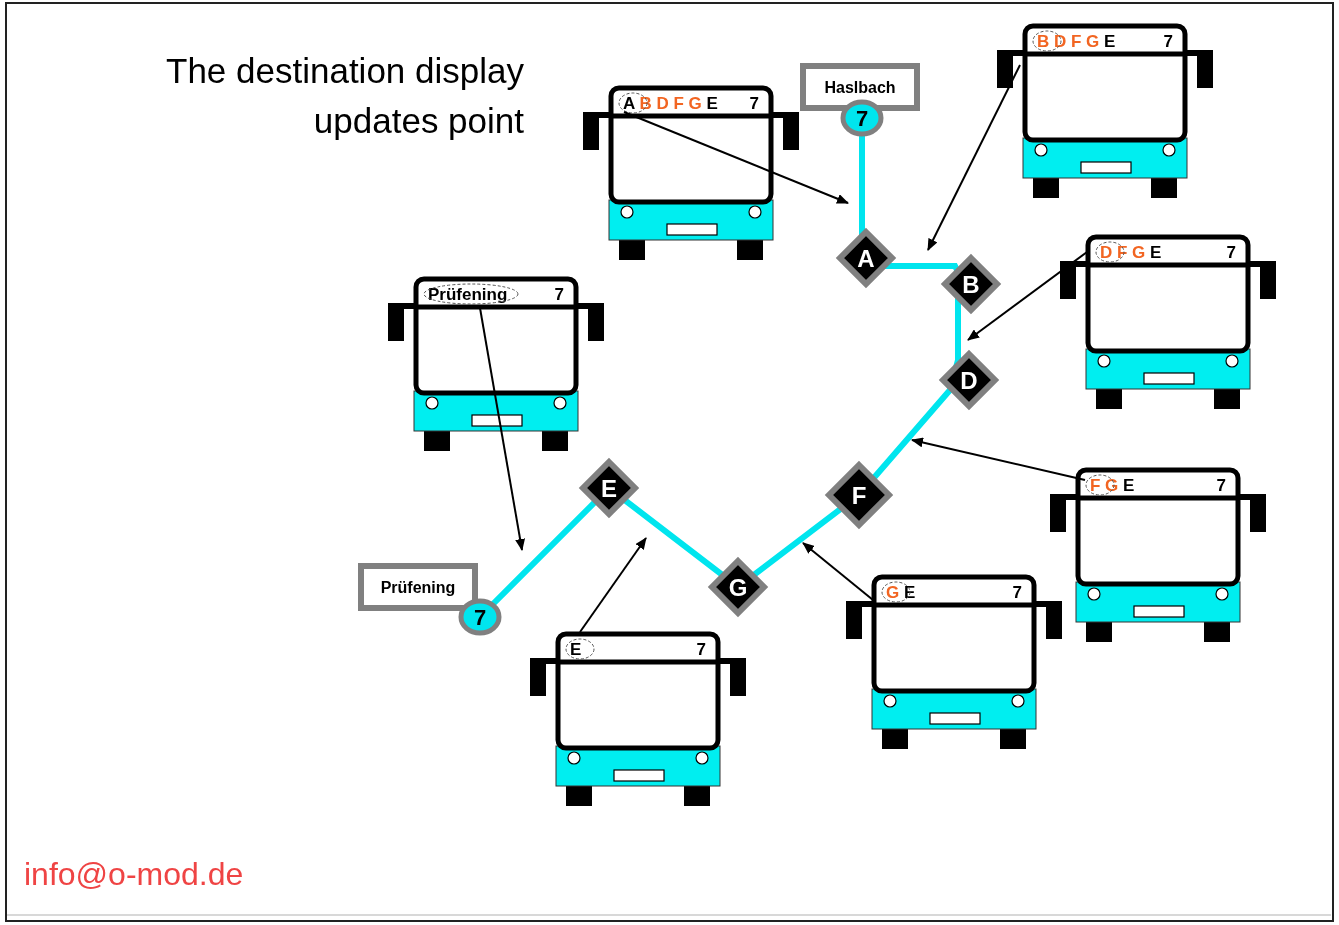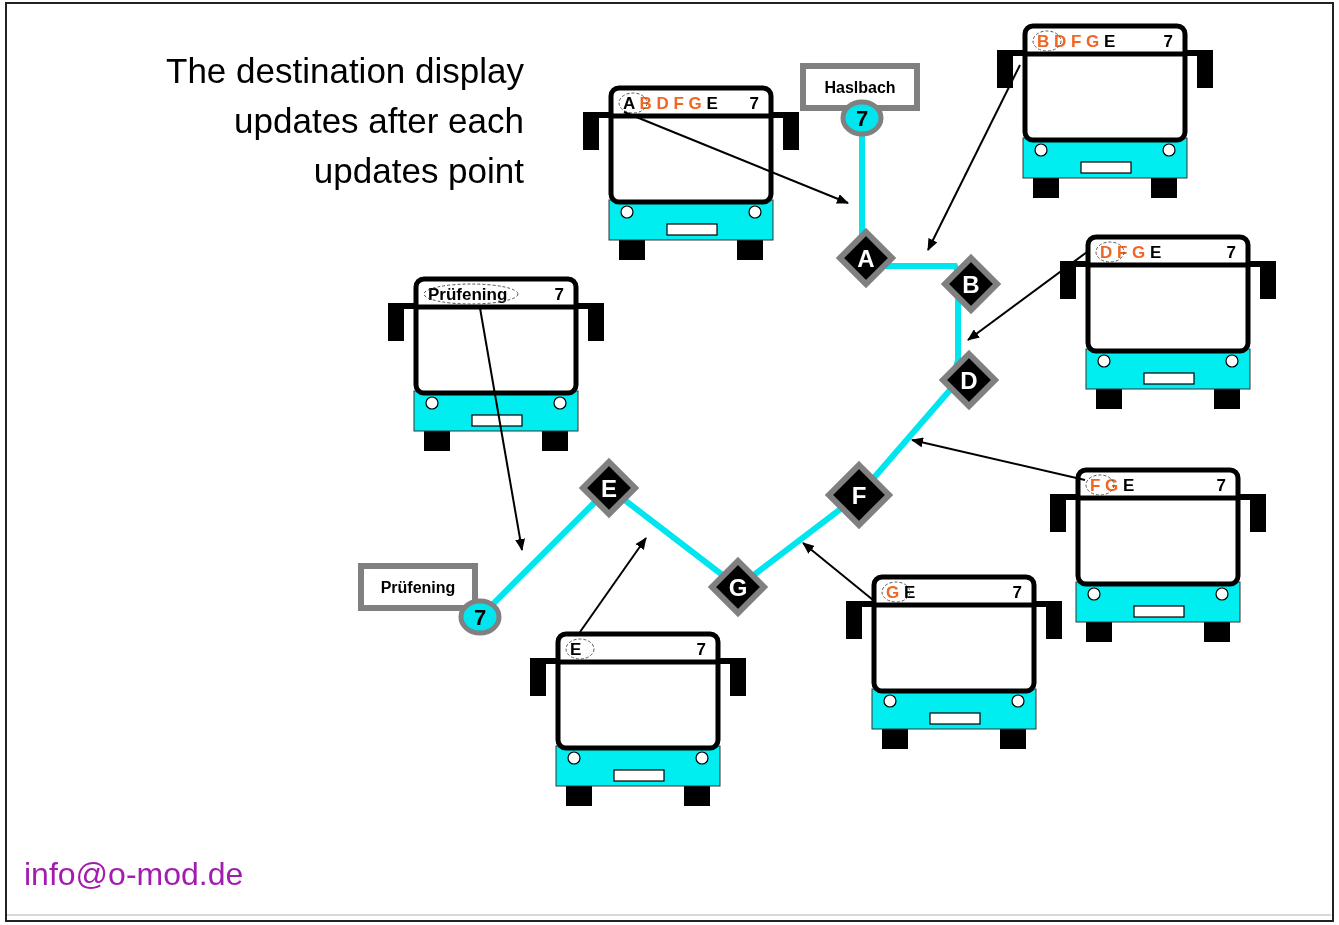--- a/index.html
+++ b/index.html
@@ -1,35 +1,34 @@
 <!DOCTYPE html>
 <html><head>
 <meta charset="utf-8">
 <style>
   html, body { margin:0; padding:0; background:#ffffff; }
   body { width:1339px; height:925px; position:relative; overflow:hidden; font-family:"DejaVu Sans", sans-serif; }
   .frame { position:absolute; left:5px; top:2px; width:1329px; height:920px; border:2px solid #222; box-sizing:border-box; }
   .frame-inner-line { position:absolute; left:7px; top:914px; width:1324px; height:2px; background:#d8d8d8; }
   .title { position:absolute; left:60px; top:46px; width:464px; text-align:right; font-family:"Liberation Sans", sans-serif; font-size:35px; line-height:50px; color:#000; }
-  .email { position:absolute; left:24px; top:856px; font-family:"Liberation Sans", sans-serif; font-size:32px; color:#a21caf; }
+  .email { position:absolute; left:24px; top:856px; font-family:"Liberation Sans", sans-serif; font-size:32px; color:#ef4444; }
   svg#diagram { position:absolute; left:0; top:0; }
   .bus-text { font-family:"Liberation Sans", sans-serif; font-weight:bold; font-size:17px; }
   .node-text { font-family:"Liberation Sans", sans-serif; font-weight:bold; font-size:24px; fill:#fff; }
   .term-text { font-family:"Liberation Sans", sans-serif; font-weight:bold; font-size:16px; fill:#000; }
   .term-num { font-family:"Liberation Sans", sans-serif; font-weight:bold; font-size:22px; fill:#000; }
 </style>
 </head>
 <body>
 
 <div class="frame"></div>
 <div class="frame-inner-line"></div>
 
 <div class="title">
   <div>The destination display</div>
-  <div>updates after each</div>
   <div>updates point</div>
 </div>
 
 <div class="email">info@o-mod.de</div>
 
 <svg id="diagram" width="1339" height="925">
   <defs>
     <marker id="arrowhead" markerWidth="12" markerHeight="10" refX="11" refY="5" orient="auto" markerUnits="userSpaceOnUse">
       <path d="M0,0 L12,5 L0,10 z" fill="#000"></path>
     </marker>

